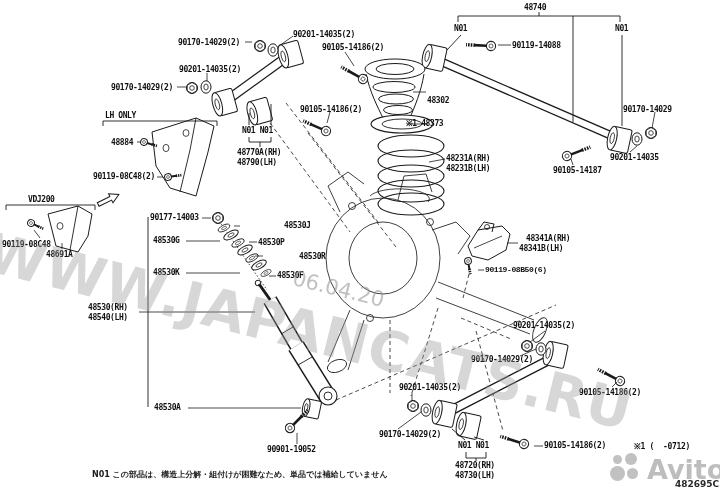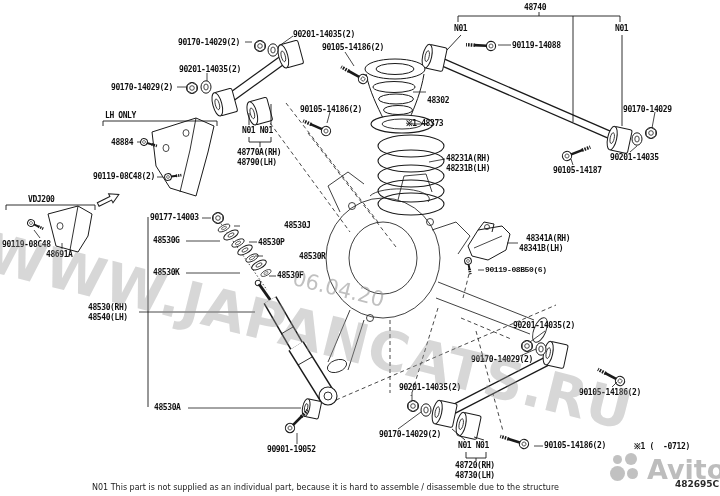--- a/index.html
+++ b/index.html
@@ -281,21 +281,21 @@
       <div class="plabel" style="left: 471px; top: 355px;">90170-14029(2)</div>
       <div class="plabel" style="left: 579px; top: 388px;">90105-14186(2)</div>
       <div class="plabel" style="left: 399px; top: 383px;">90201-14035(2)</div>
       <div class="plabel" style="left: 379px; top: 430px;">90170-14029(2)</div>
       <div class="plabel" style="left: 544px; top: 441px;">90105-14186(2)</div>
       <div class="plabel" style="left: 458px; top: 441px;">N01 N01</div>
       <div class="plabel" style="left: 455px; top: 461px;">48720(RH)</div>
       <div class="plabel" style="left: 455px; top: 471px;">48730(LH)</div>
     </div>
 
-  <div class="note note-en">N01 This part is not supplied as an individual part, because it is hard to assemble / disassemble due to the structure</div>
+  <div class="note note-jp">N01 この部品は、構造上分解・組付けが困難なため、単品では補給していません</div>
 
   <div class="remark">※1 (  -0712)</div>
   <div class="diagram-code">482695C</div>
 
   <div class="wm-site">WWW.JAPANCATS.RU</div>
   <div class="wm-date">06.04.20</div>
   <div class="wm-avito">
     <span class="avito-logo">
       <i class="c1"></i>
         <i class="c2"></i>

